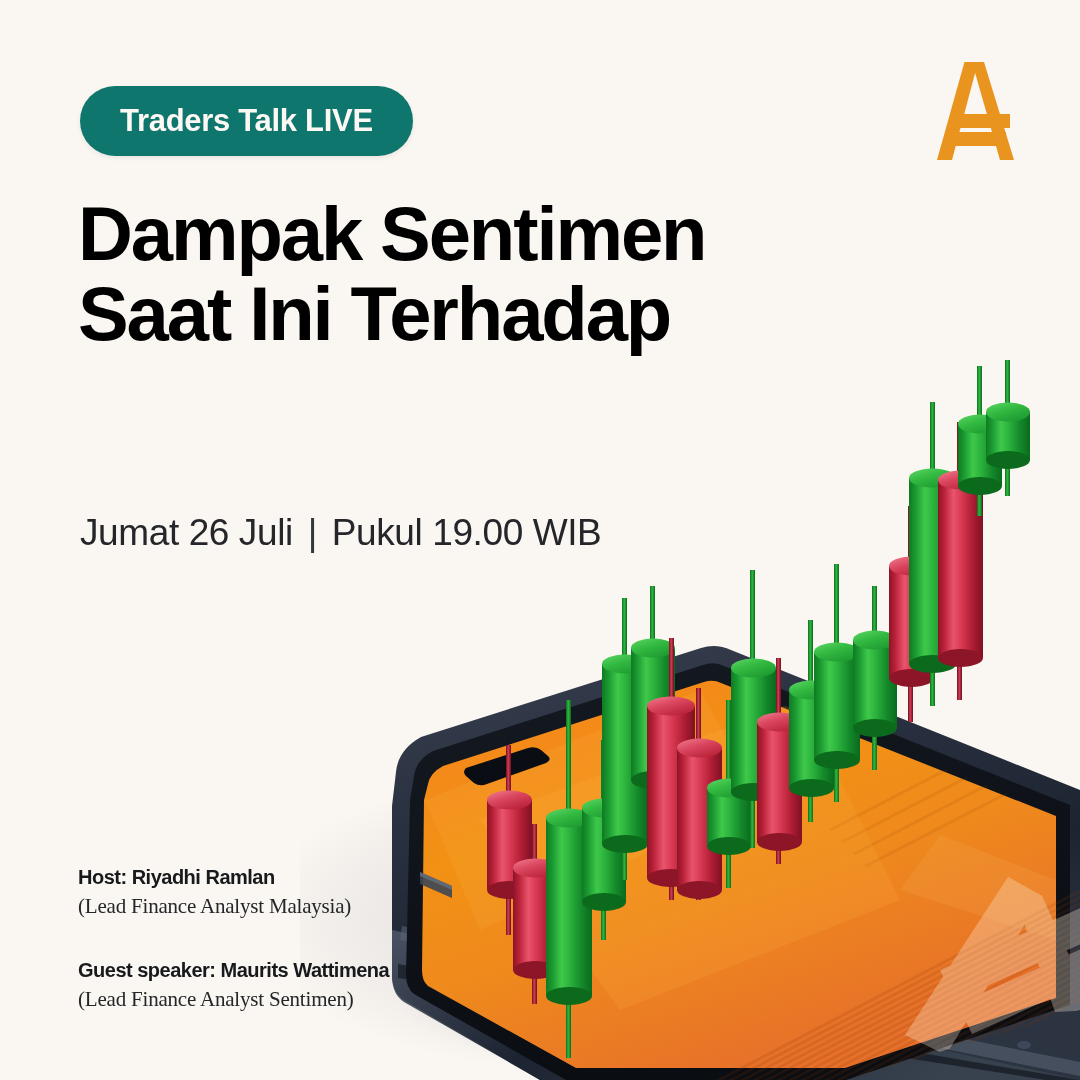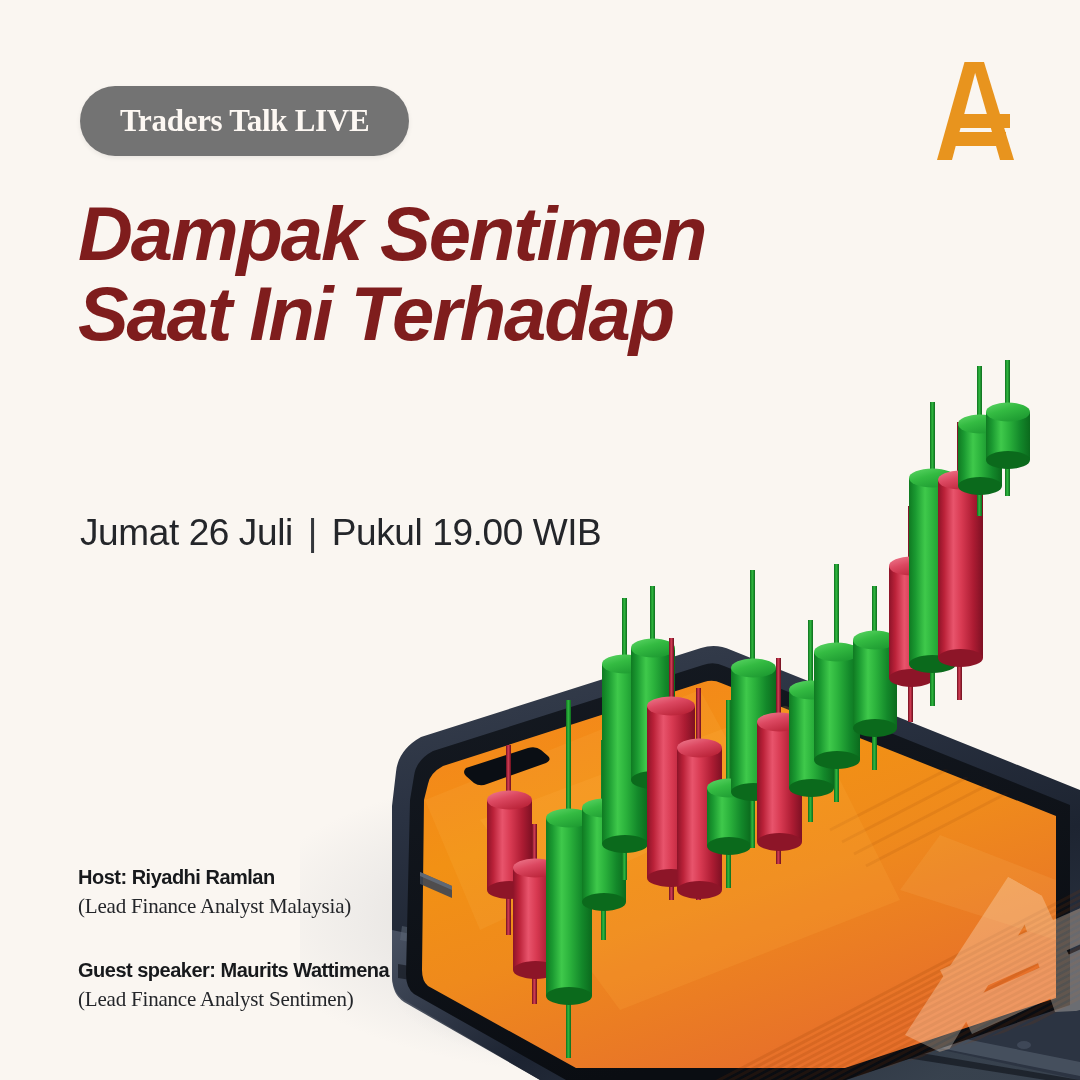--- a/index.html
+++ b/index.html
@@ -356,36 +356,36 @@
         <g>
           <rect x="1005" y="360" width="5" height="136" fill="url(#gWick)"></rect>
           <rect x="986" y="412" width="44" height="48" fill="url(#gBody)"></rect>
           <ellipse cx="1008" cy="460" rx="22" ry="9" fill="#0b6a1c"></ellipse>
           <ellipse cx="1008" cy="412" rx="22" ry="9.5" fill="url(#gTop)"></ellipse>
         </g>
       </g>
     </svg>
   </div>
 
-  <div class="badge" id="badgeEl" style="background: #737373; font-family: Liberation Serif, serif;">
+  <div class="badge" id="badgeEl" style="background: #0f766e;">
     <span>Traders Talk LIVE</span>
   </div>
 
   <div class="logo">
     <svg viewBox="0 0 100 106" width="100" height="106" xmlns="http://www.w3.org/2000/svg">
       <g id="logoShape" fill="#e8941e">
         <path d="M42.5 4 L56 4 L30 102 L15 102 Z"></path>
         <path d="M50 4 L62 4 L92 102 L78 102 Z"></path>
         <path d="M28 56 L88 56 L88 70 L28 70 Z"></path>
         <path d="M24 74 L84 74 L84 88 L24 88 Z"></path>
       </g>
     </svg>
   </div>
 
-  <div class="headline" style="color: #7f1d1d; font-style: italic;">
+  <div class="headline" style="color: #000000;">
     <span class="l">Dampak Sentimen</span>
     <span class="l">Saat Ini Terhadap</span>
   </div>
 
   <div class="subline">
     <span>Jumat 26 Juli</span>
     <span class="bar">|</span>
     <span>Pukul 19.00 WIB</span>
   </div>
 

